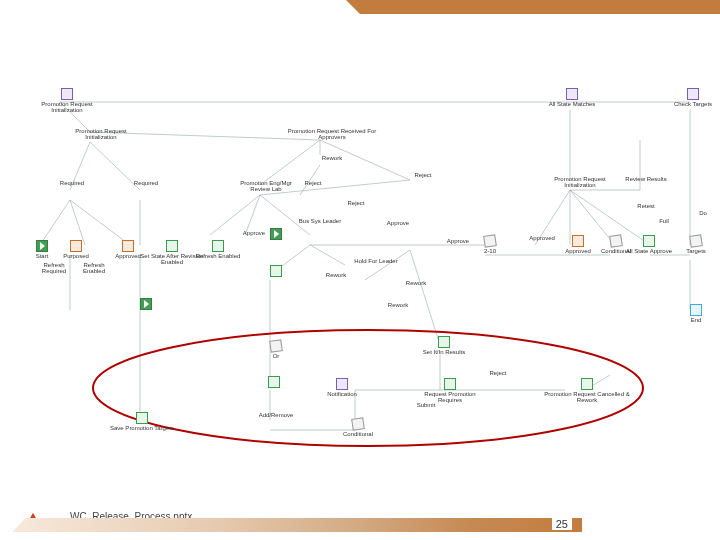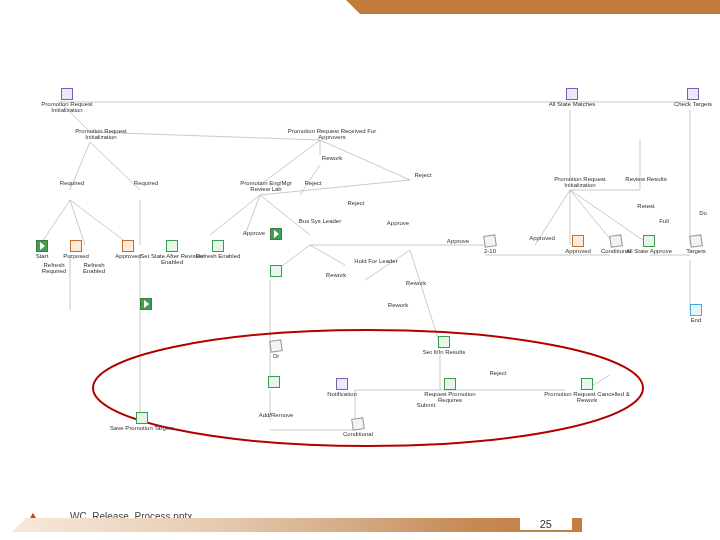--- a/index.html
+++ b/index.html
@@ -18,21 +18,21 @@
   .ico.green2::after { content:""; display:block; width:0;height:0; border-left:5px solid #fff; border-top:4px solid transparent; border-bottom:4px solid transparent; margin:1px auto; }
   .ico.cube { width:12px; height:12px; border:1px solid #999; background:#f3f3f3; transform:skewY(-8deg) skewX(8deg); }
   .ico.cyan { border-color:#4ad; background:#e7f6fb; }
   .node .lbl { display: block; line-height: 1.05; word-wrap: break-word; }
   svg.connectors { position: absolute; top: 0; left: 0; width: 700px; height: 400px; pointer-events: none; }
   .conn { stroke: #9aa; stroke-width: 0.6; fill: none; }
   .ellipse { stroke: #b00000; stroke-width: 2; fill: none; }
   .footer { position: absolute; left: 0; bottom: 0; width: 582px; height: 34px; }
   .footer .caption { position: absolute; left: 70px; bottom: 18px; font-size: 10px; color: #444; }
   .footer .gradbar { position: absolute; right: 0; bottom: 8px; width: 570px; height: 14px; background: linear-gradient(90deg, #f7e9db 0%, #e7cbb1 35%, #d3ab84 60%, #c68a55 80%, #c27c3e 100%); clip-path: polygon(14px 0, 100% 0, 100% 100%, 0 100%); }
-  .footer .pagenum { position: absolute; right: 10px; bottom: 10px; font-size: 11px; color: #333; background:#fff; padding:0 20px; }
+  .footer .pagenum { position: absolute; right: 10px; bottom: 10px; font-size: 11px; color: #333; background:#fff; padding:0 4px; }
   .footer .logo { position: absolute; left: 22px; bottom: 8px; width: 22px; height: 22px; }
 </style>
 </head>
 <body>
 
 <div class="slide">
   <div class="topbar"></div>
 
   <div class="diagram">
     <svg class="connectors" viewBox="0 0 700 400">

